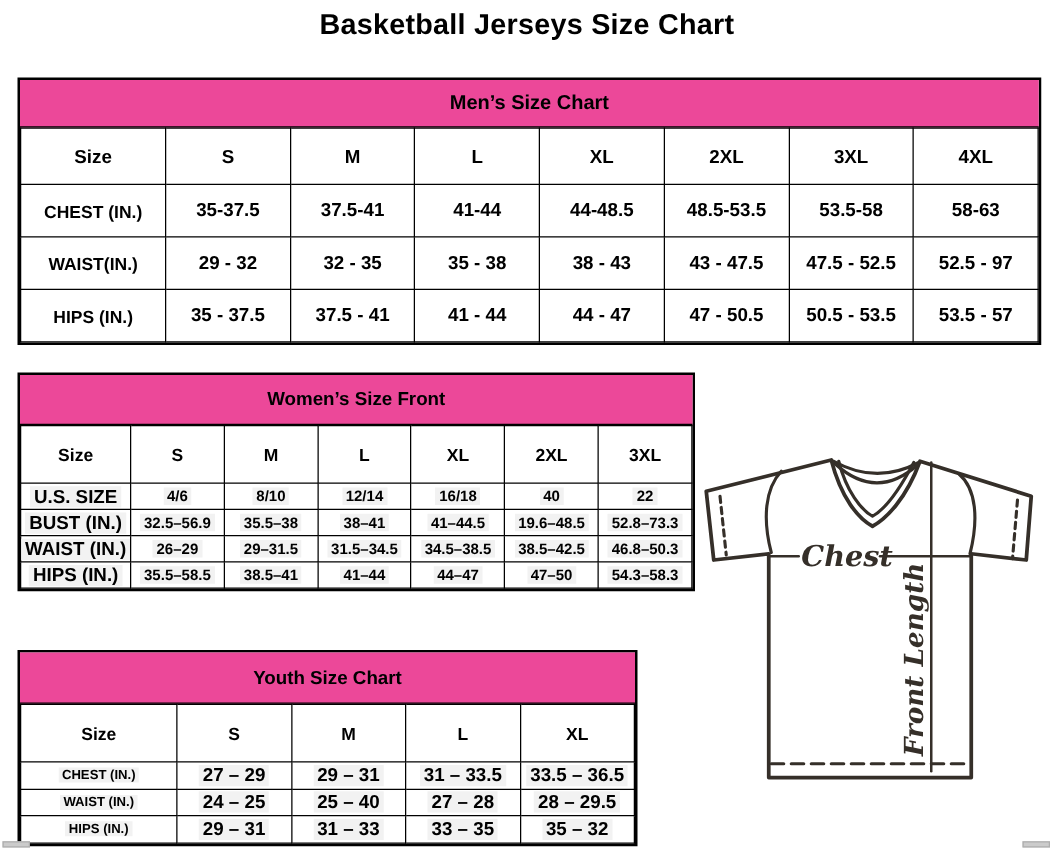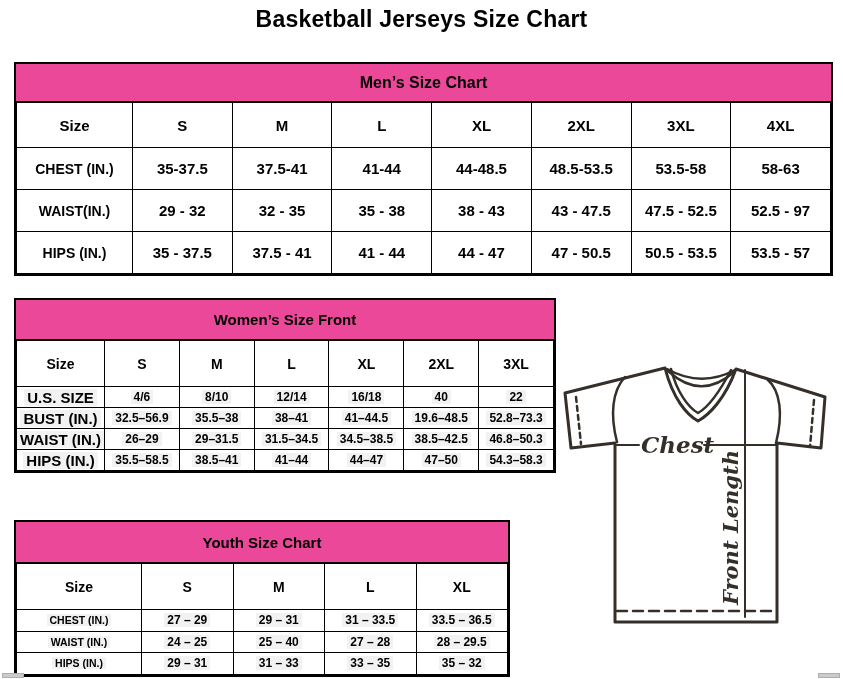--- a/index.html
+++ b/index.html
@@ -35,21 +35,21 @@
   #women tbody td{font-size:12px;}
   #women col.label-col{width:88px;}
 
   
   #youth{left:14px;top:492px;width:492px;margin-top:28px;}
   #youth .tbl-caption{height:40px;font-size:15px;}
   #youth thead tr{height:46px;}
   #youth tbody tr{height:21.5px;}
   #youth thead th{font-size:14px;}
   #youth tbody th{font-size:10.5px;}
-  #youth tbody td{font-size:12px;}
+  #youth tbody td{font-size:15px;}
   #youth col.label-col{width:125px;}
 
   
   .hl{background:#f2f2f2;padding:0 3px;}
 
   .jersey{position:absolute;left:555px;top:355px;width:288px;height:290px;}
 
   .resize-handle{position:absolute;height:5px;width:22px;background:#cbcbcb;
                  border:1px solid #aeaeae;box-sizing:border-box;}
   #handle-left{left:2px;top:673px;}

